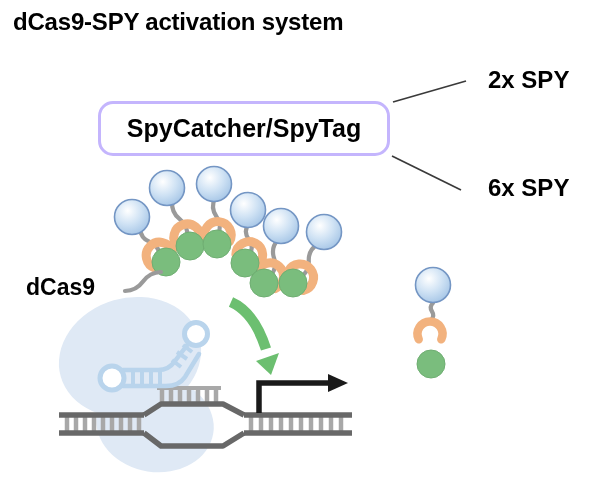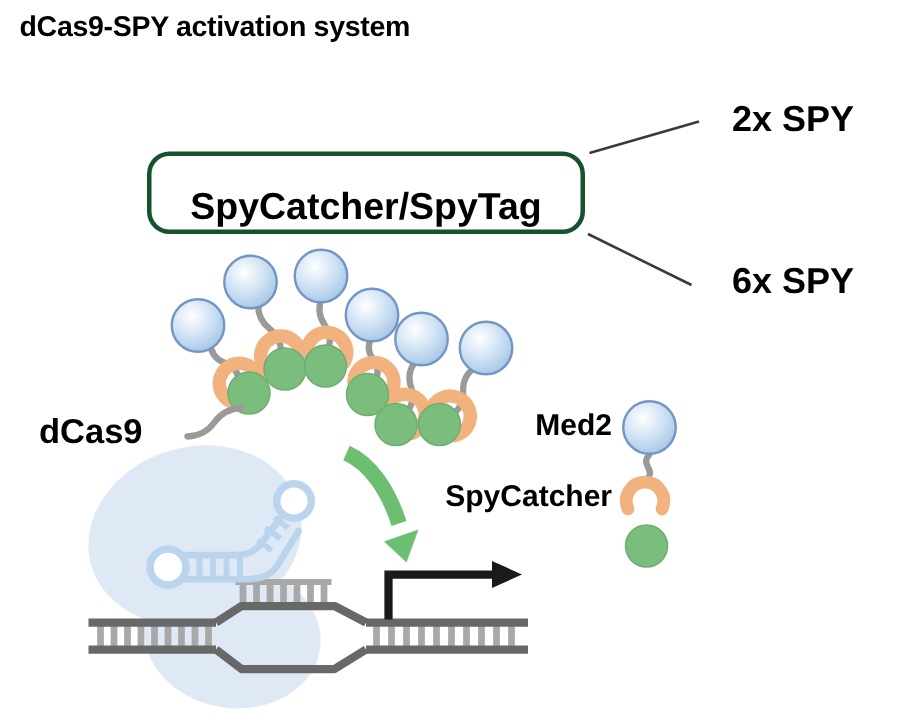--- a/index.html
+++ b/index.html
@@ -1,22 +1,22 @@
 <!DOCTYPE html>
 <html style="--med2-blue: #9fc1e4; --med2-mid: #cfe2f4; --med2-edge: #7496c4; --spycatcher-orange: #f2b27e; --spytag-green: #7abd7d; --spytag-edge: #6fae72; --linker-gray: #9a9a9a; --dna-strand: #686868; --dna-rung: #a8a8a8; --rna-blue: #b9d4ec; --blob-blue: #dfe9f5; --arrow-green: #6cbf70; --arrow-black: #1a1a1a; --text-black: #000000;"><head>
 <meta charset="utf-8">
 <style>
   html,body{margin:0;padding:0;background:#fff;}
   .stage{position:relative;width:600px;height:481px;background:#ffffff;overflow:hidden;
          font-family:"Liberation Sans",sans-serif;color:#000;}
   .stage svg{position:absolute;left:0;top:0;}
   .txt{position:absolute;font-weight:bold;white-space:nowrap;}
-  .title{left:13px;top:8px;font-size:19px;letter-spacing:-0.2px;}
-  .tagbox{position:absolute;left:98px;top:101px;width:292px;height:55px;border:3px solid #14532d;
-          border-radius:15px;display:flex;align-items:flex-end;justify-content:center;
+  .title{left:13px;top:8px;font-size:24px;letter-spacing:-0.2px;}
+  .tagbox{position:absolute;left:98px;top:101px;width:292px;height:55px;border:3px solid #c4b5fd;
+          border-radius:15px;display:flex;align-items:center;justify-content:center;
           font-weight:bold;font-size:25px;background:#fff;box-sizing:border-box;}
   .variant{left:488px;font-size:24px;}
   .v0{top:66px;} .v1{top:122px;} .v2{top:174px;}
   .dcas9{left:26px;top:274px;font-size:23px;}
   .leg{left:268px;width:140px;text-align:right;font-size:20px;}
   .leg0{top:273px;} .leg1{top:320px;} .leg2{top:349px;}
 
   .st0{stop-color:#ffffff;} .st1{stop-color:var(--med2-mid);} .st2{stop-color:var(--med2-blue);}
   .sphere{fill:url(#sph);stroke:var(--med2-edge);stroke-width:1.6;}
   .gdot{fill:var(--spytag-green);stroke:var(--spytag-edge);stroke-width:1;}
@@ -177,15 +177,13 @@
     </g>
   </svg>
 
   <div class="txt title">dCas9-SPY activation system</div>
   <div class="tagbox">
     <span>SpyCatcher/SpyTag</span>
   </div>
   <div class="txt variant v0">2x SPY</div>
   <div class="txt variant v2">6x SPY</div>
   <div class="txt dcas9">dCas9</div>
-  <div class="txt leg leg0">Med2</div>
-  <div class="txt leg leg1">SpyCatcher</div>
 </div>
 
 </body></html>

